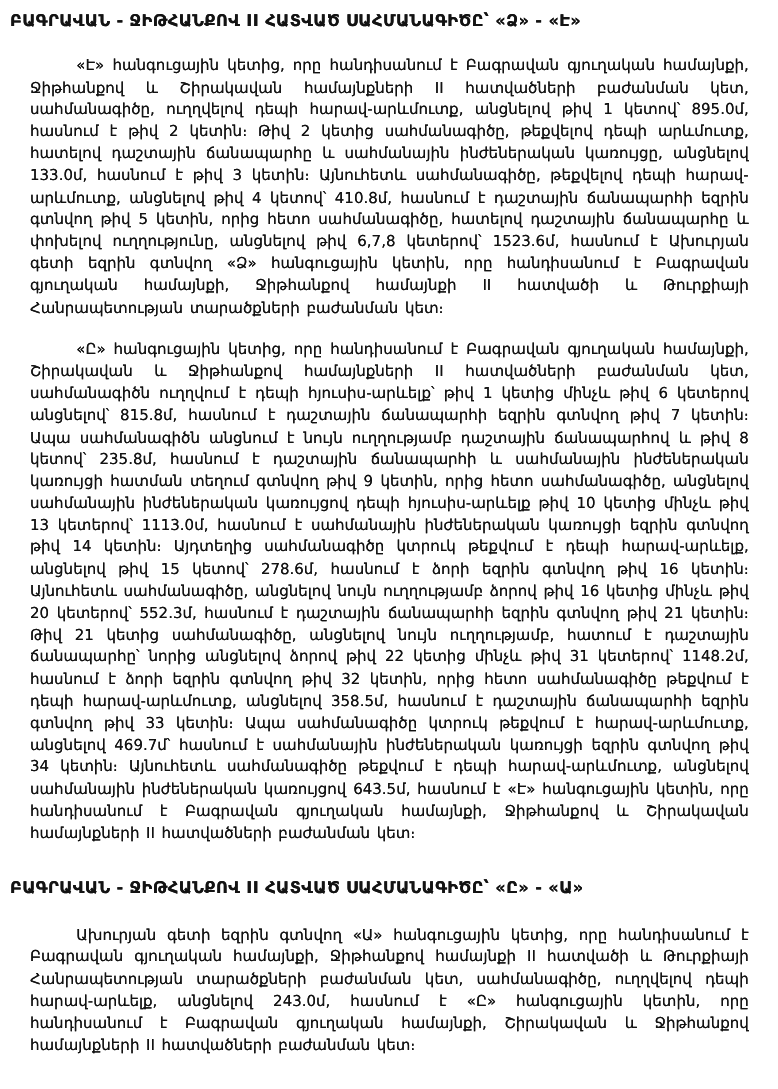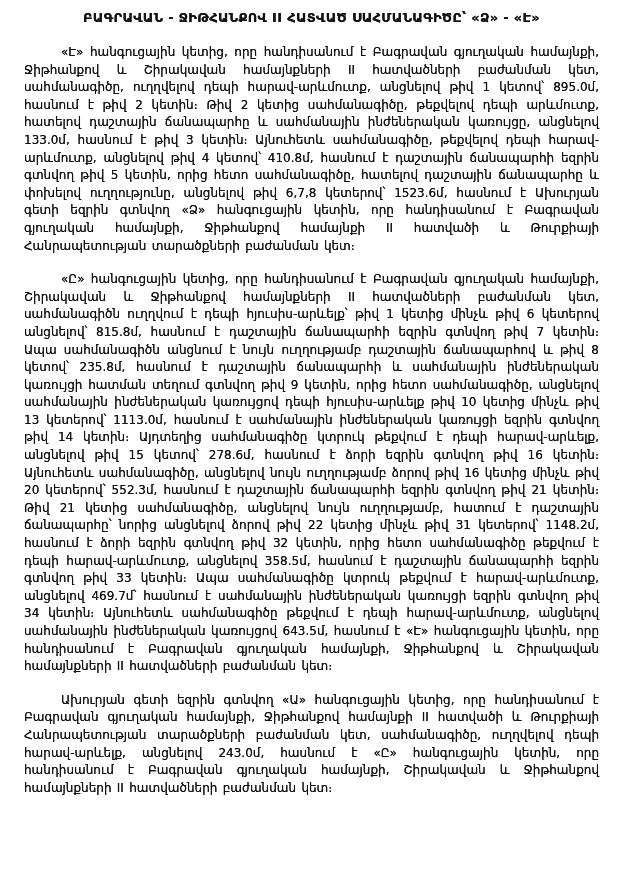--- a/index.html
+++ b/index.html
@@ -16,21 +16,21 @@
     color: #131313;
     font-family: "DejaVu Sans", sans-serif;
     padding: 6px 7px 8px 8px;
     
     text-shadow: 0 0 0.45px rgba(0,0,0,0.85);
   }
   .section { margin: 0; }
   .heading {
     font-size: 13px;
     font-weight: 700;
-    text-align: center;
+    text-align: left;
     letter-spacing: 0.3px;
     margin: 0;
     white-space: nowrap;
   }
   .section-1 .heading { margin: 4px 0 19px 0; }
   .section-2 .heading { margin: 24px 0 21px 0; }
   .section-3 .heading { margin: 27px 0 22px 0; }
   .para {
     font-size: 12px;
     line-height: 17.6px;
@@ -48,16 +48,17 @@
   <section class="section section-1">
     <h2 class="heading">ԲԱԳՐԱՎԱՆ - ՋԻԹՀԱՆՔՈՎ II ՀԱՏՎԱԾ ՍԱՀՄԱՆԱԳԻԾԸ՝ «Ձ» - «Է»</h2>
     <p class="para">«Է» հանգուցային կետից, որը հանդիսանում է Բագրավան գյուղական համայնքի, Ջիթհանքով և Շիրակավան համայնքների II հատվածների բաժանման կետ, սահմանագիծը, ուղղվելով դեպի հարավ-արևմուտք, անցնելով թիվ 1 կետով՝ 895.0մ, հասնում է թիվ 2 կետին։ Թիվ 2 կետից սահմանագիծը, թեքվելով դեպի արևմուտք, հատելով դաշտային ճանապարհը և սահմանային ինժեներական կառույցը, անցնելով 133.0մ, հասնում է թիվ 3 կետին։ Այնուհետև սահմանագիծը, թեքվելով դեպի հարավ-արևմուտք, անցնելով թիվ 4 կետով՝ 410.8մ, հասնում է դաշտային ճանապարհի եզրին գտնվող թիվ 5 կետին, որից հետո սահմանագիծը, հատելով դաշտային ճանապարհը և փոխելով ուղղությունը, անցնելով թիվ 6,7,8 կետերով՝ 1523.6մ, հասնում է Ախուրյան գետի եզրին գտնվող «Ձ» հանգուցային կետին, որը հանդիսանում է Բագրավան գյուղական համայնքի, Ջիթհանքով համայնքի II հատվածի և Թուրքիայի Հանրապետության տարածքների բաժանման կետ։</p>
   </section>
 
   <section class="section section-2">
     <p class="para">«Ը» հանգուցային կետից, որը հանդիսանում է Բագրավան գյուղական համայնքի, Շիրակավան և Ջիթհանքով համայնքների II հատվածների բաժանման կետ, սահմանագիծն ուղղվում է դեպի հյուսիս-արևելք՝ թիվ 1 կետից մինչև թիվ 6 կետերով անցնելով՝ 815.8մ, հասնում է դաշտային ճանապարհի եզրին գտնվող թիվ 7 կետին։ Ապա սահմանագիծն անցնում է նույն ուղղությամբ դաշտային ճանապարհով և թիվ 8 կետով՝ 235.8մ, հասնում է դաշտային ճանապարհի և սահմանային ինժեներական կառույցի հատման տեղում գտնվող թիվ 9 կետին, որից հետո սահմանագիծը, անցնելով սահմանային ինժեներական կառույցով դեպի հյուսիս-արևելք թիվ 10 կետից մինչև թիվ 13 կետերով՝ 1113.0մ, հասնում է սահմանային ինժեներական կառույցի եզրին գտնվող թիվ 14 կետին։ Այդտեղից սահմանագիծը կտրուկ թեքվում է դեպի հարավ-արևելք, անցնելով թիվ 15 կետով՝ 278.6մ, հասնում է ձորի եզրին գտնվող թիվ 16 կետին։ Այնուհետև սահմանագիծը, անցնելով նույն ուղղությամբ ձորով թիվ 16 կետից մինչև թիվ 20 կետերով՝ 552.3մ, հասնում է դաշտային ճանապարհի եզրին գտնվող թիվ 21 կետին։ Թիվ 21 կետից սահմանագիծը, անցնելով նույն ուղղությամբ, հատում է դաշտային ճանապարհը՝ նորից անցնելով ձորով թիվ 22 կետից մինչև թիվ 31 կետերով՝ 1148.2մ, հասնում է ձորի եզրին գտնվող թիվ 32 կետին, որից հետո սահմանագիծը թեքվում է դեպի հարավ-արևմուտք, անցնելով 358.5մ, հասնում է դաշտային ճանապարհի եզրին գտնվող թիվ 33 կետին։ Ապա սահմանագիծը կտրուկ թեքվում է հարավ-արևմուտք, անցնելով 469.7մ՝ հասնում է սահմանային ինժեներական կառույցի եզրին գտնվող թիվ 34 կետին։ Այնուհետև սահմանագիծը թեքվում է դեպի հարավ-արևմուտք, անցնելով սահմանային ինժեներական կառույցով 643.5մ, հասնում է «Է» հանգուցային կետին, որը հանդիսանում է Բագրավան գյուղական համայնքի, Ջիթհանքով և Շիրակավան համայնքների II հատվածների բաժանման կետ։</p>
   </section>
 
   <section class="section section-3">
+    <h2 class="heading">ԲԱԳՐԱՎԱՆ - ՋԻԹՀԱՆՔՈՎ II ՀԱՏՎԱԾ ՍԱՀՄԱՆԱԳԻԾԸ՝ «Ը» - «Ա»</h2>
     <p class="para">Ախուրյան գետի եզրին գտնվող «Ա» հանգուցային կետից, որը հանդիսանում է Բագրավան գյուղական համայնքի, Ջիթհանքով համայնքի II հատվածի և Թուրքիայի Հանրապետության տարածքների բաժանման կետ, սահմանագիծը, ուղղվելով դեպի հարավ-արևելք, անցնելով 243.0մ, հասնում է «Ը» հանգուցային կետին, որը հանդիսանում է Բագրավան գյուղական համայնքի, Շիրակավան և Ջիթհանքով համայնքների II հատվածների բաժանման կետ։</p>
   </section>
 
 </div>
 
 </body></html>

